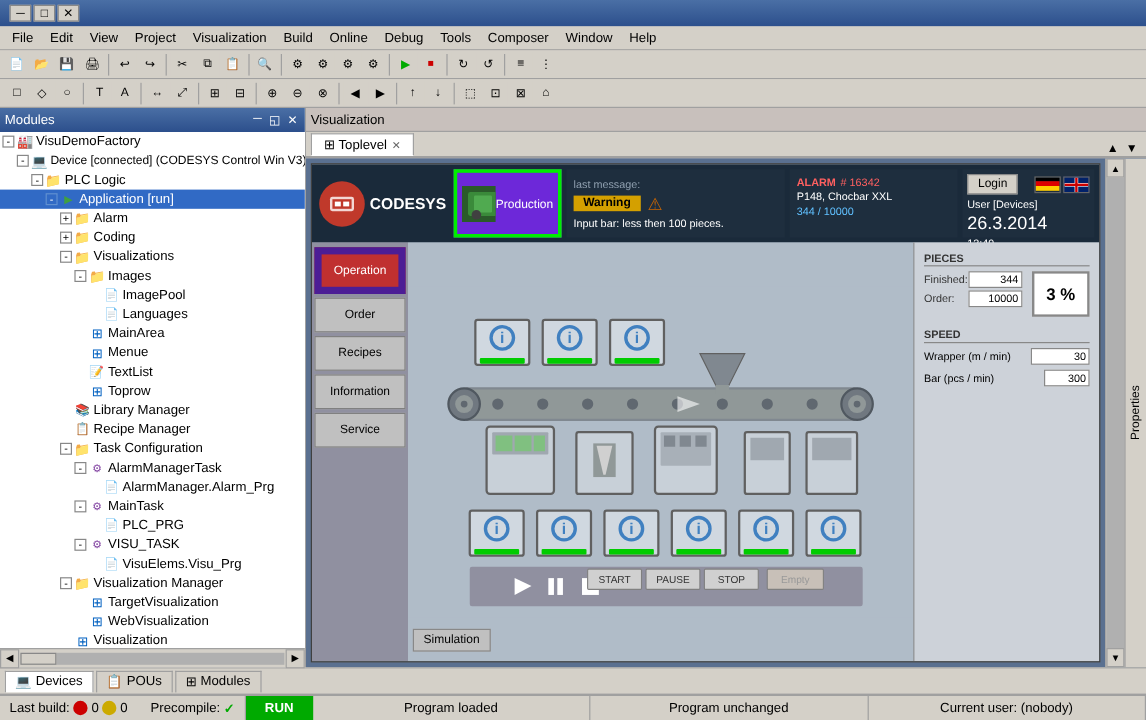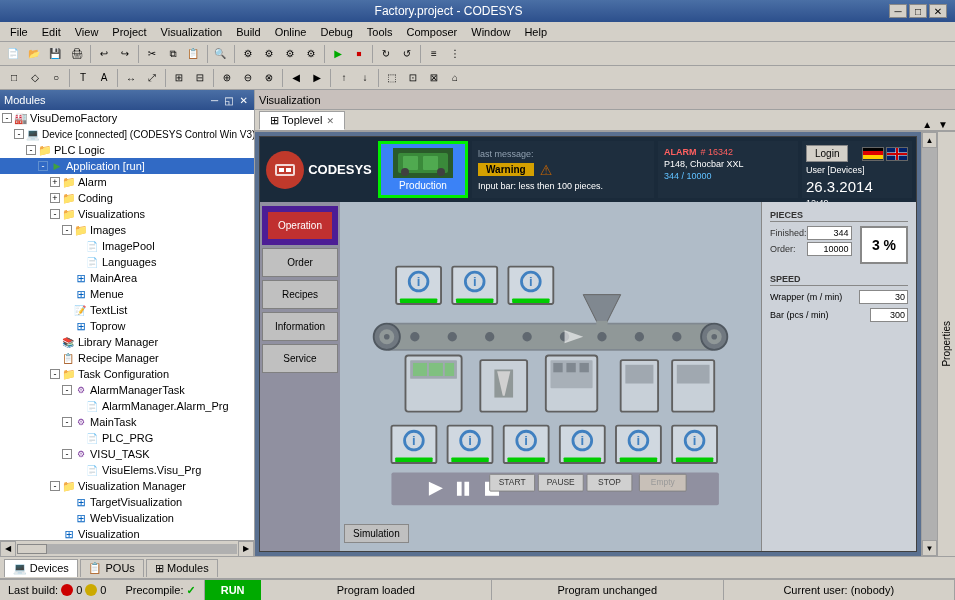--- a/index.html
+++ b/index.html
@@ -111,21 +111,20 @@
     
     .hscroll { height: 16px; background: #d4d0c8; border-top: 1px solid #a0a0a0; display: flex; align-items: center; }
     .hscroll-btn { width: 16px; height: 16px; background: #d4d0c8; border: 1px solid #a0a0a0; display: flex; align-items: center; justify-content: center; cursor: pointer; font-size: 8px; }
     .hscroll-track { flex: 1; height: 10px; background: #b0b0b0; margin: 0 1px; }
     .hscroll-thumb { width: 30px; height: 10px; background: #d4d0c8; border: 1px solid #888; }
   </style>
 </head>
 <body>
 
 <div id="title-bar">
-  <div class="title">Factory.project - CODESYS</div>
   <div class="window-controls">
     <div class="win-btn">─</div>
     <div class="win-btn">□</div>
     <div class="win-btn close">✕</div>
   </div>
 </div>
 
 <div id="menu-bar">
   <div class="menu-item">File</div>
   <div class="menu-item">Edit</div>
@@ -391,21 +390,21 @@
                   <rect x="2" y="6" width="20" height="12" rx="2" fill="white" opacity="0.8"></rect>
                   <rect x="4" y="8" width="16" height="8" fill="#c0392b"></rect>
                   <rect x="6" y="10" width="5" height="4" fill="white"></rect>
                   <rect x="13" y="10" width="5" height="4" fill="white"></rect>
                 </svg>
               </div>
               <span style="color:white;font-size:13px;font-weight:bold">CODESYS</span>
             </div>
           </div>
 
-          <div id="production-btn" style="background:#3b82f6;border:3px solid #00ee00;padding:4px;display:flex;flex-direction:column;align-items:center;justify-content:center;width:90px;cursor:pointer">
+          <div id="production-btn" style="background:#6d28d9;border:3px solid #00ee00;padding:4px;display:flex;flex-direction:row;align-items:center;justify-content:center;width:90px;cursor:pointer">
             <svg width="60" height="30">
               <rect x="0" y="0" width="60" height="30" fill="#2a5a2a"></rect>
               <rect x="5" y="5" width="50" height="20" fill="#3a8a3a" rx="2"></rect>
               <rect x="10" y="8" width="15" height="14" fill="#50aa50" rx="1"></rect>
               <rect x="30" y="8" width="15" height="14" fill="#50aa50" rx="1"></rect>
               <circle cx="12" cy="24" r="4" fill="#404040"></circle>
               <circle cx="48" cy="24" r="4" fill="#404040"></circle>
             </svg>
             <span style="color:white;font-size:10px;margin-top:2px">Production</span>
           </div>

